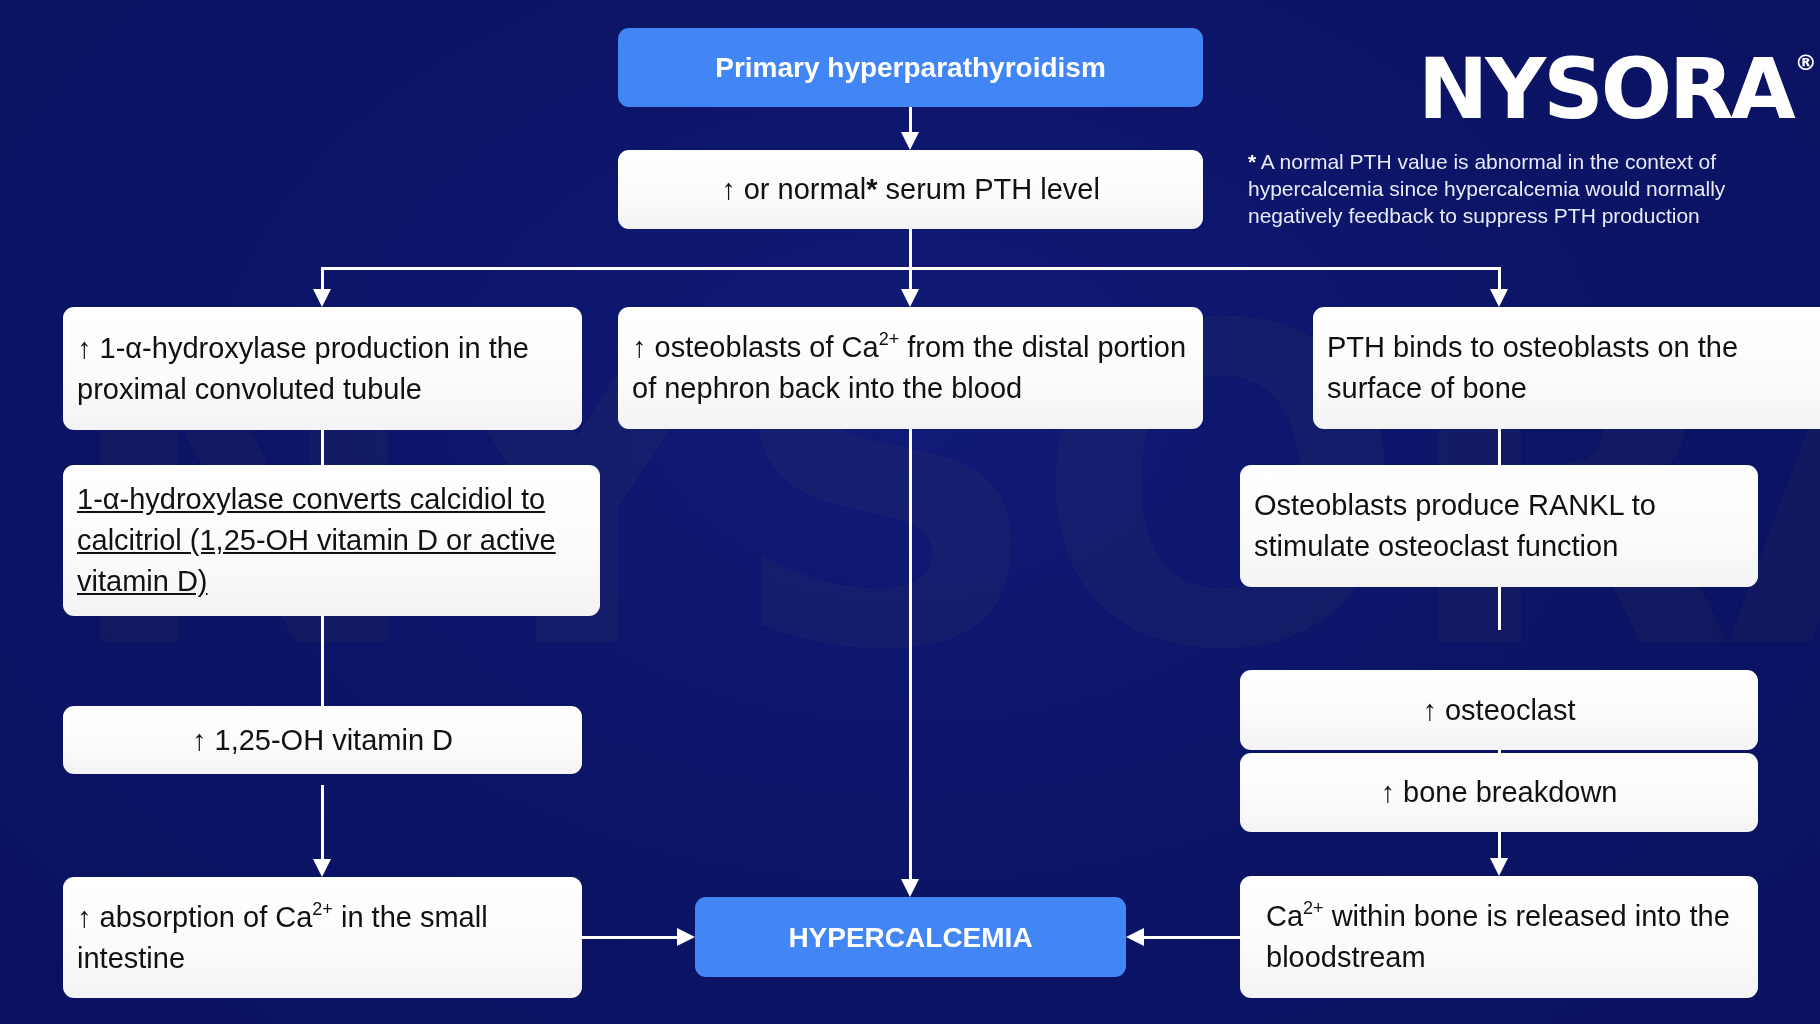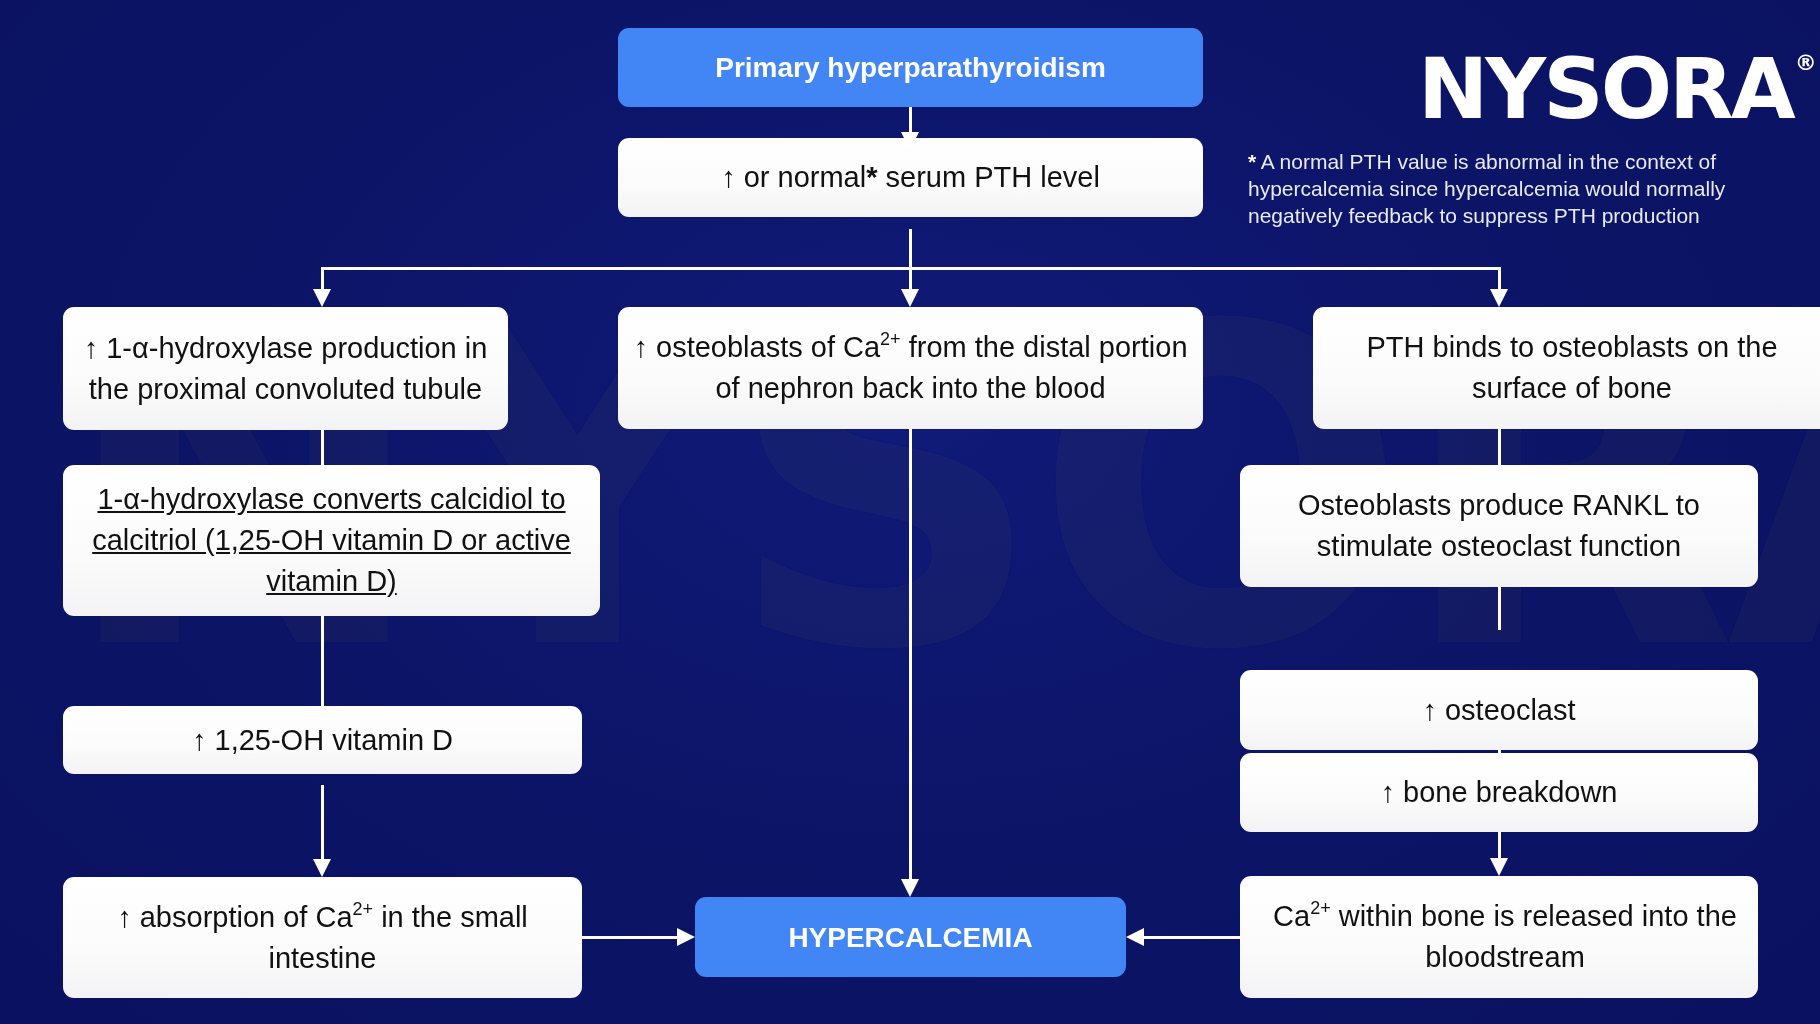--- a/index.html
+++ b/index.html
@@ -12,21 +12,21 @@
     position: absolute; left: 60px; top: 250px; width: 1700px; height: 480px;
     font-family: "DejaVu Sans", sans-serif; font-weight: bold;
     font-size: 440px; line-height: 480px; letter-spacing: -10px;
     color: rgba(255,255,255,0.035);
     text-shadow: 0 0 2px rgba(0,0,0,0.08);
     white-space: nowrap; pointer-events: none; z-index: 0;
   }
   .box {
     position: absolute; box-sizing: border-box;
     background: #ffffff; border-radius: 11px;
-    display: flex; align-items: center; justify-content: center; text-align: center;
+    display: flex; align-items: center; justify-content: center; text-align: left;
     color: #111111; font-size: 29px; line-height: 41px; padding: 0 14px;
     z-index: 2;
     background-image: linear-gradient(180deg, #ffffff 0%, #fbfbfb 60%, #f3f3f5 100%);
   }
   .box.blue {
     background: #4285f4; color: #ffffff; font-weight: bold; font-size: 28px;
   }
   .box sup { font-size: 18px; line-height: 0; vertical-align: 12px; }
   .box b { font-weight: bold; }
   .line { position: absolute; background: #ffffff; z-index: 1; }
@@ -92,25 +92,25 @@
 <div class="line" style="left:1498px; top:710px; width:3px; height:43px;"></div>
 <div class="line" style="left:1498px; top:832px; width:3px; height:28px;"></div>
 <div class="arrow-down" style="left:1490px; top:858px;"></div>
 <div class="line" style="left:1142px; top:936px; width:98px; height:3px;"></div>
 <div class="arrow-left" style="left:1126px; top:928px;"></div>
 
 <div class="box blue" style="left:618px; top:28px; width:585px; height:79px;">
   <span>Primary hyperparathyroidism</span>
 </div>
 
-<div class="box" style="left:618px; top:138px; width:585px; height:79px;">
+<div class="box" style="left:618px; top:150px; width:585px; height:79px;">
   <span><span>↑ or normal</span><b>*</b><span> serum PTH level</span></span>
 </div>
 
-<div class="box" style="left:63px; top:307px; width:445px; height:123px;">
+<div class="box" style="left:63px; top:307px; width:519px; height:123px;">
   <span>↑ 1-α-hydroxylase production in the proximal convoluted tubule</span>
 </div>
 <div class="box" style="left:63px; top:465px; width:537px; height:151px;text-decoration:underline;">
   <span>1-α-hydroxylase converts calcidiol to calcitriol (1,25-OH vitamin D or active vitamin D)</span>
 </div>
 <div class="box" style="left:63px; top:706px; width:519px; height:68px;">
   <span>↑ 1,25-OH vitamin D</span>
 </div>
 <div class="box" style="left:63px; top:877px; width:519px; height:121px;">
   <span><span>↑ absorption of Ca</span><sup>2+</sup><span> in the small intestine</span></span>

